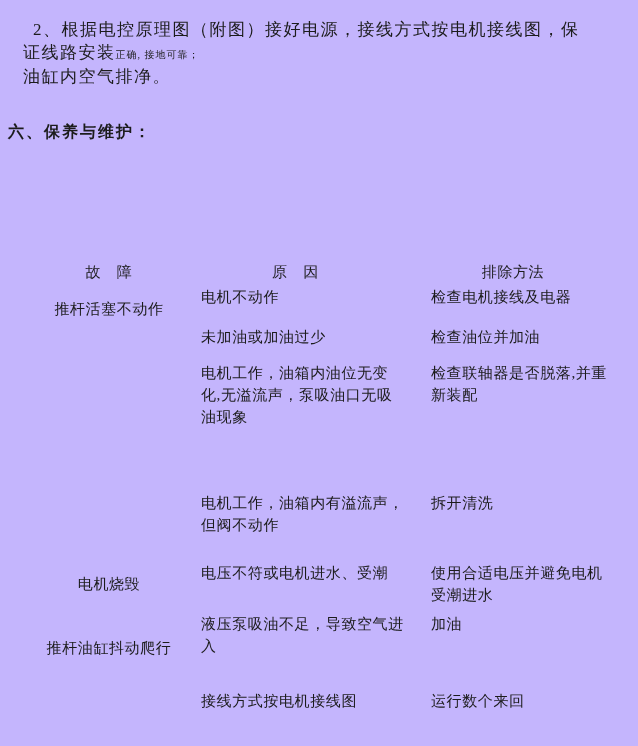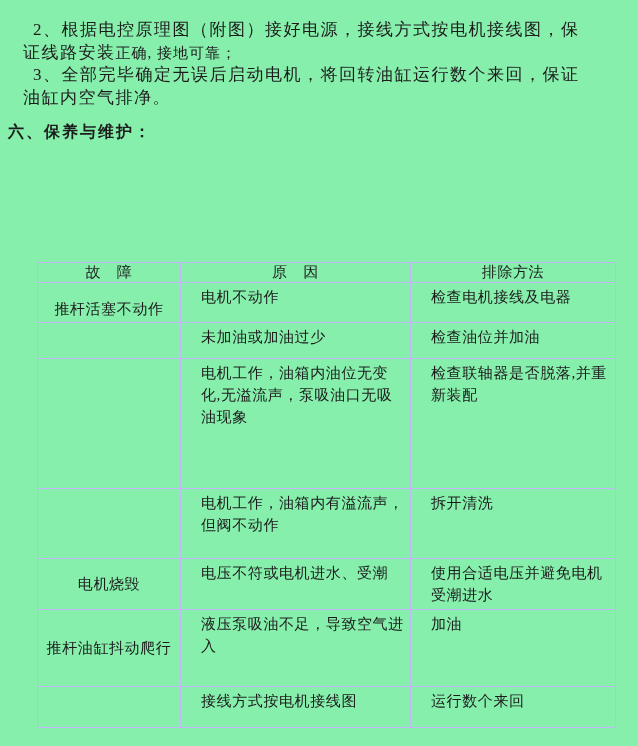--- a/index.html
+++ b/index.html
@@ -1,36 +1,36 @@
 <!DOCTYPE html>
 <html><head>
 <meta charset="utf-8">
 <style>
   * { margin: 0; padding: 0; box-sizing: border-box; }
   html, body { background: #ffffff; }
   .doc {
     position: relative;
     width: 638px;
     height: 746px;
-    background: #86efac;
+    background: #c4b5fd;
     color: #1c1c1c;
     font-family: "Liberation Serif", "DejaVu Serif", serif;
     overflow: hidden;
   }
   
   .intro {
     position: absolute;
     top: 19px; left: 23px; right: 16px;
     font-size: 17px;
     line-height: 22.5px;
     letter-spacing: 1.5px;
   }
   .line { white-space: nowrap; }
   .indent { padding-left: 10px; }
-  .small-run { font-size: 15px; letter-spacing: 1px; }
+  .small-run { font-size: 10px; letter-spacing: 1px; }
   
   .section-heading {
     position: absolute;
     top: 122px; left: 8px;
     font-size: 16px;
     font-weight: bold;
     letter-spacing: 2px;
     font-family: "Liberation Sans", "DejaVu Sans", sans-serif;
   }
   
@@ -89,21 +89,20 @@
   tr.r7 td { height: 41px; }
 </style>
 </head>
 <body>
 
 <div class="doc">
 
   <div class="intro">
     <div class="line indent">2、根据电控原理图（附图）接好电源，接线方式按电机接线图，保</div>
     <div class="line"><span>证线路安装</span><span class="small-run">正确, 接地可靠；</span></div>
-    <div class="line indent">3、全部完毕确定无误后启动电机，将回转油缸运行数个来回，保证</div>
     <div class="line">油缸内空气排净。</div>
   </div>
 
   <div class="section-heading">六、保养与维护：</div>
 
 
   <div class="fault-table-wrap">
     <table class="fault-table">
       <colgroup>
         <col class="c-fault">

